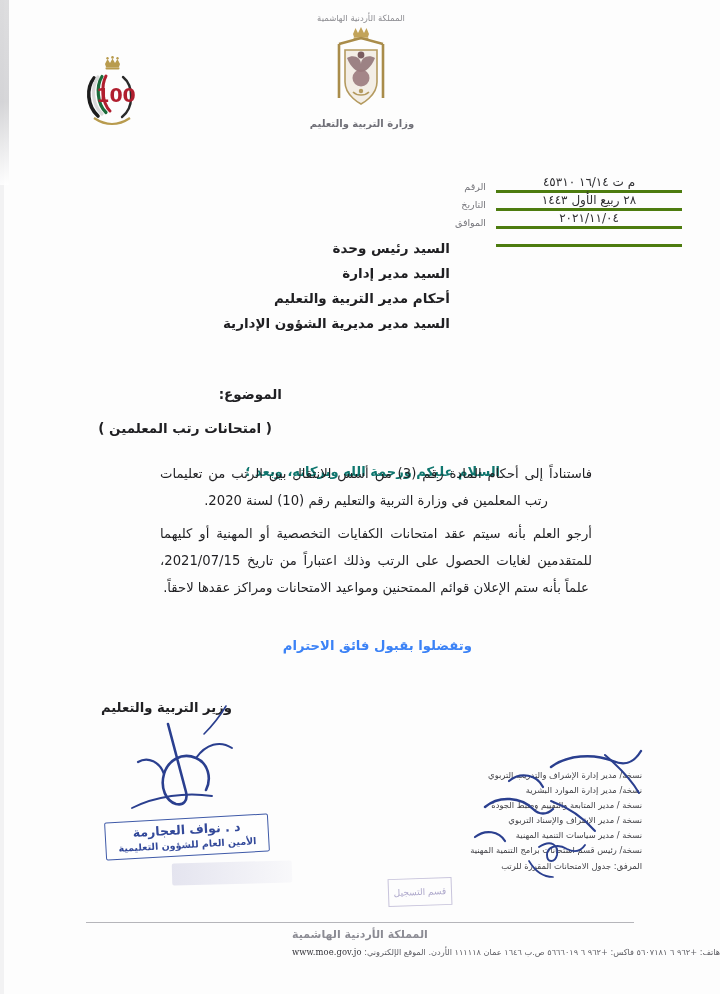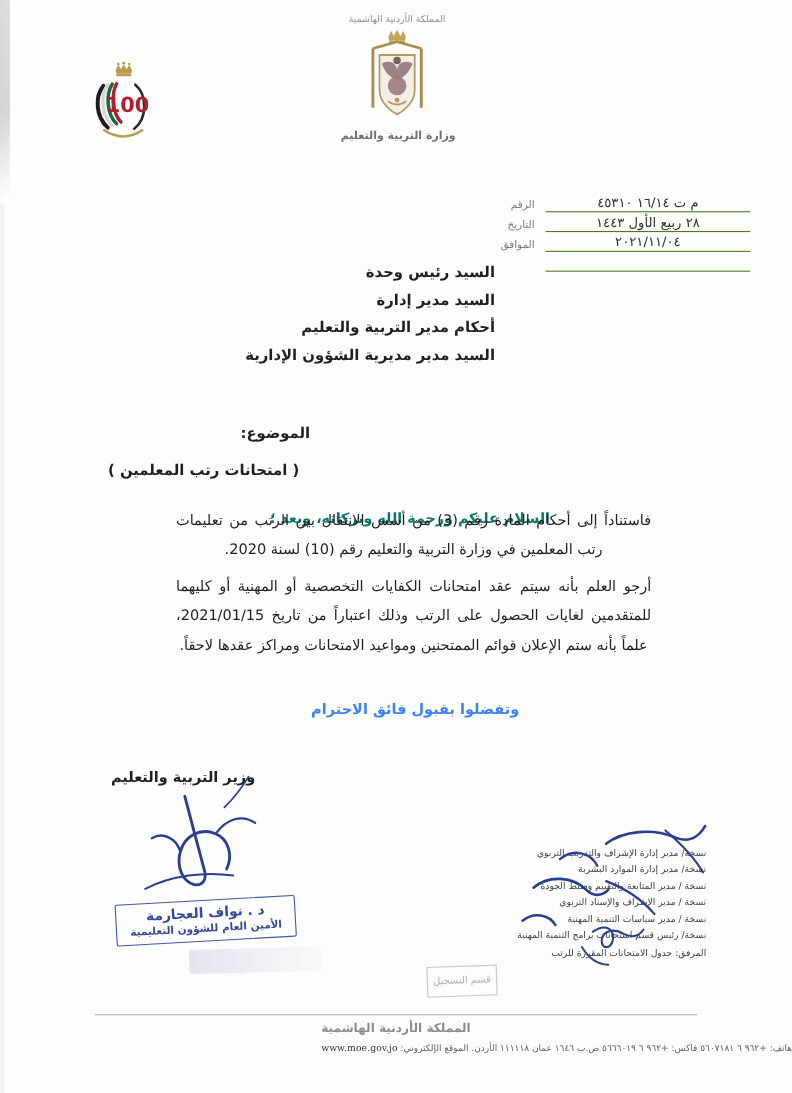--- a/index.html
+++ b/index.html
@@ -87,21 +87,21 @@
     color: #76767c;
     min-width: 34px;
     text-align: right;
     padding-bottom: 1px;
     order: 2;
   }
   .refvalue {
     order: 1;
     flex: 1;
     text-align: center;
-    border-bottom: 1px solid #4d7c0f;
+    border-bottom: 3px solid #4d7c0f;
     padding-bottom: 1px;
     font-size: 12px;
     letter-spacing: .4px;
     color: #303033;
     white-space: nowrap;
     direction: rtl;
   }
   .refrow.empty .refvalue { min-height: 13px; }
 
   
@@ -366,21 +366,21 @@
     <div>السيد مدير مديرية الشؤون الإدارية</div>
   </div>
 
   <div class="subject-label">الموضوع:</div>
   <div class="subject-value">( امتحانات رتب المعلمين )</div>
 
   <div class="greeting">السلام عليكم ورحمة الله وبركاته، وبعد ؛</div>
 
   <div class="body-block">
     <p class="para">فاستناداً إلى أحكام المادة رقم (3) من أسس الانتقال بين الرتب من تعليمات رتب المعلمين في وزارة التربية والتعليم رقم (10) لسنة 2020.</p>
-    <p class="para second">أرجو العلم بأنه سيتم عقد امتحانات الكفايات التخصصية أو المهنية أو كليهما للمتقدمين لغايات الحصول على الرتب وذلك اعتباراً من تاريخ 2021/01/15، علماً بأنه ستم الإعلان قوائم الممتحنين ومواعيد الامتحانات ومراكز عقدها لاحقاً.</p>
+    <p class="para second">أرجو العلم بأنه سيتم عقد امتحانات الكفايات التخصصية أو المهنية أو كليهما للمتقدمين لغايات الحصول على الرتب وذلك اعتباراً من تاريخ 2021/07/15، علماً بأنه ستم الإعلان قوائم الممتحنين ومواعيد الامتحانات ومراكز عقدها لاحقاً.</p>
   </div>
 
   <div class="closing">وتفضلوا بقبول فائق الاحترام</div>
 
   <div class="signer-title">وزير التربية والتعليم</div>
 
   <div class="signature-svg">
     <svg viewBox="0 0 180 140" width="180" height="140">
       <g fill="none" stroke="#2a3f8f" stroke-linecap="round" stroke-linejoin="round">
         <path d="M118 6 C112 16, 104 26, 96 34" stroke-width="1.6"></path>

